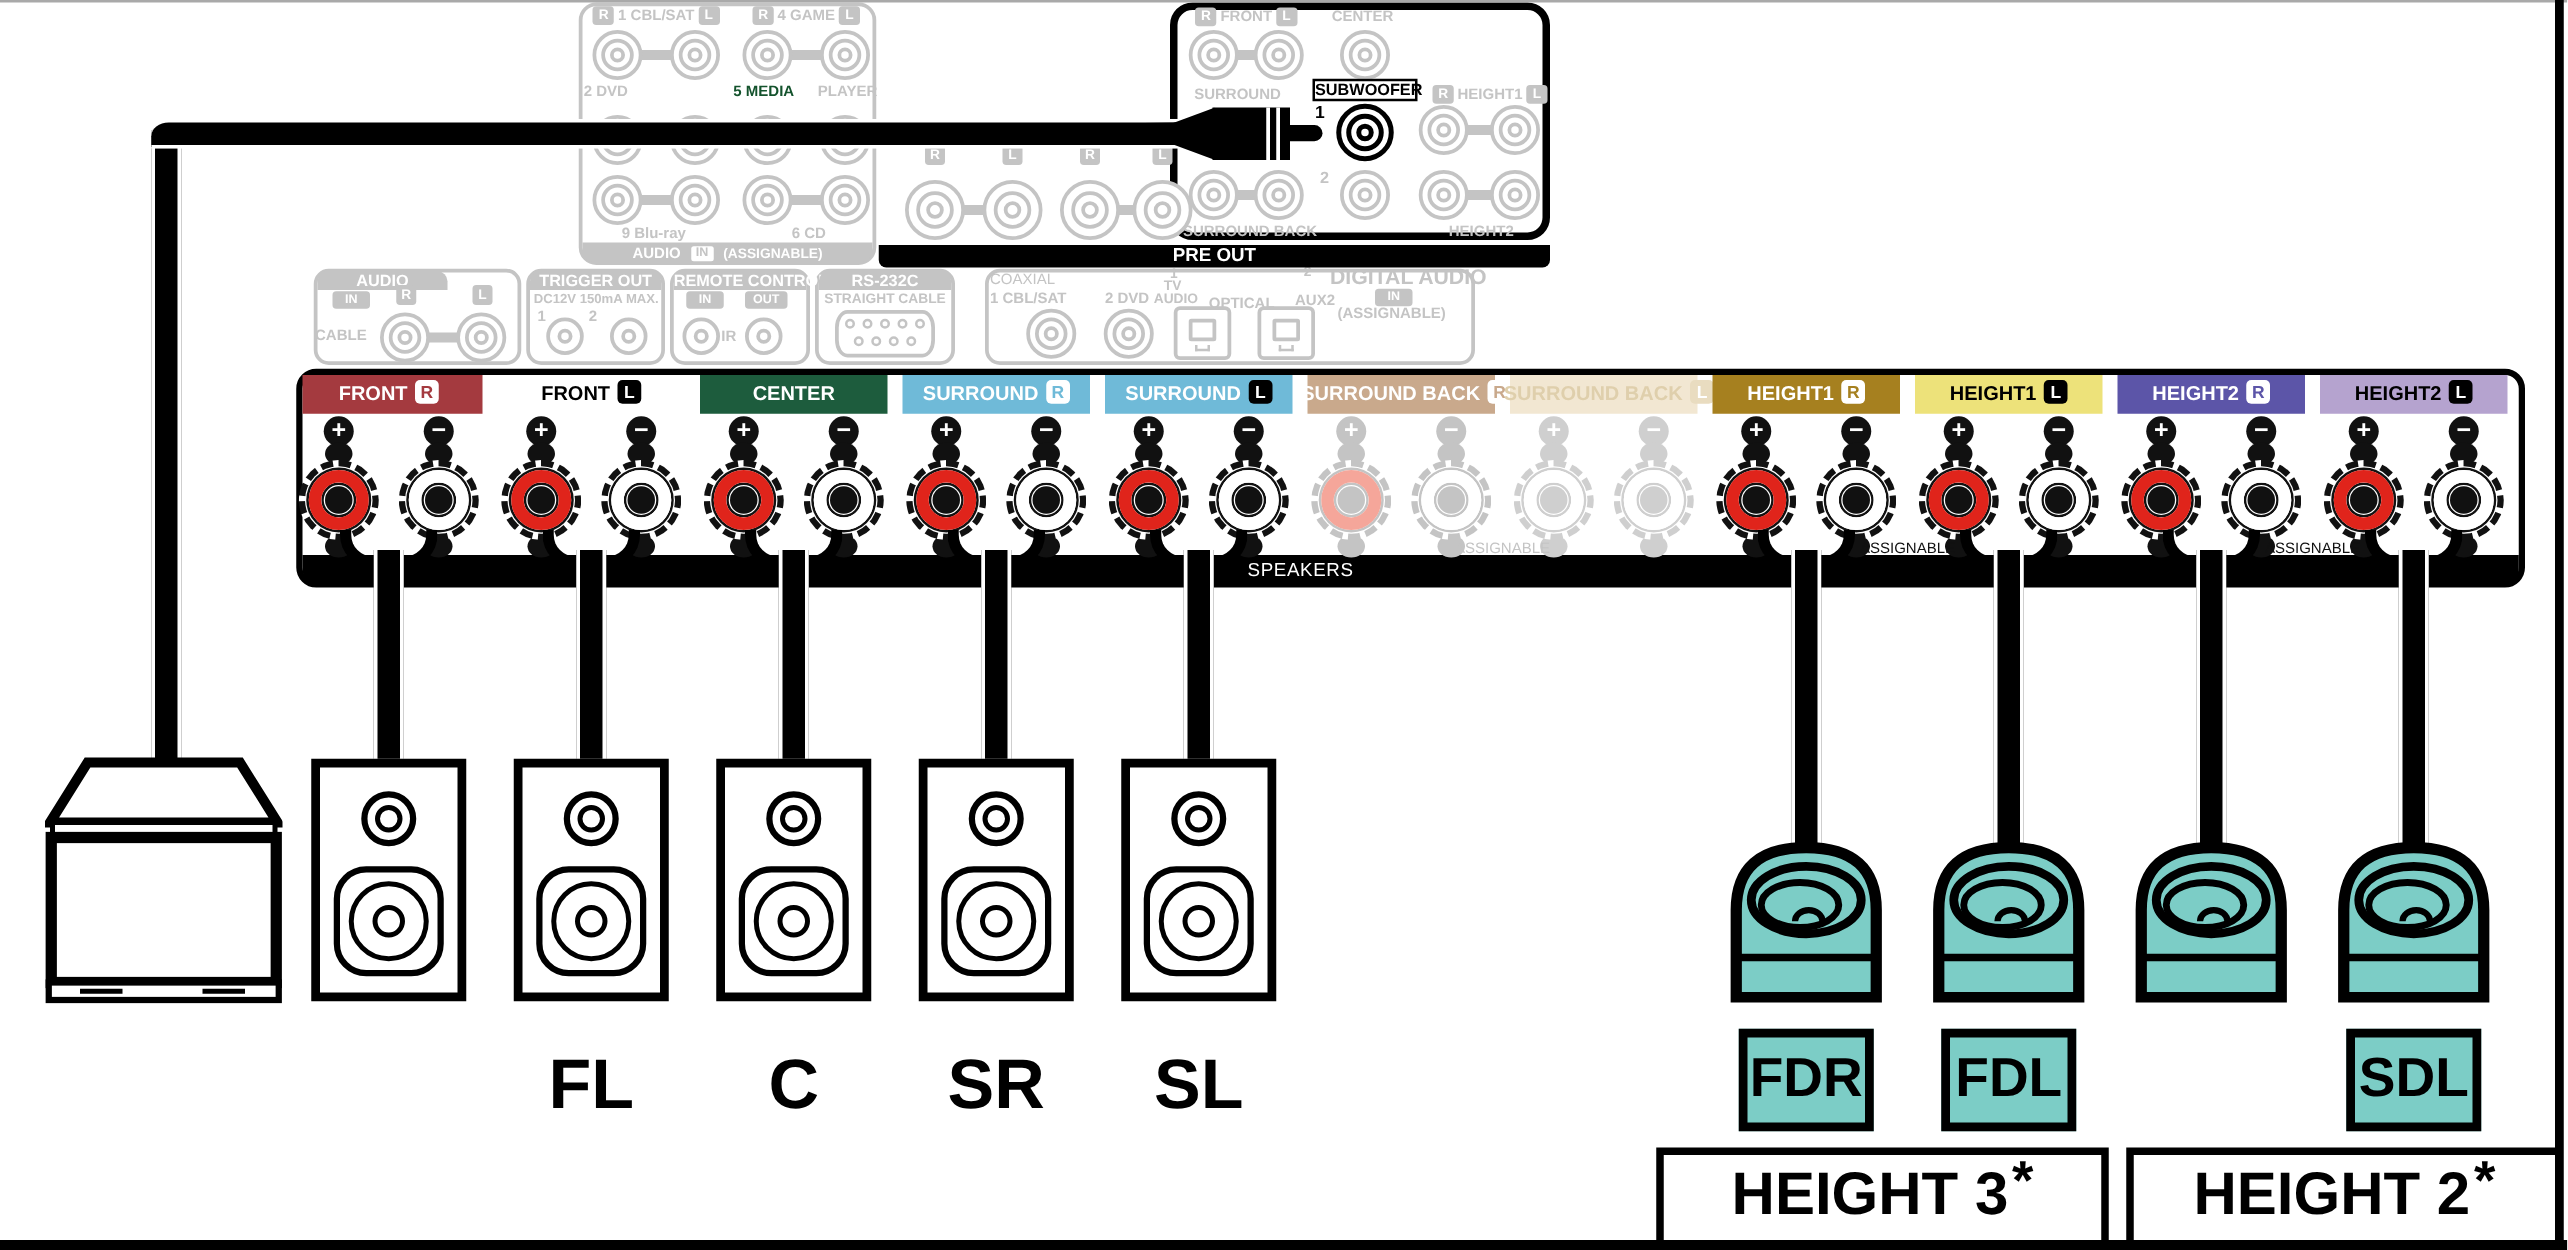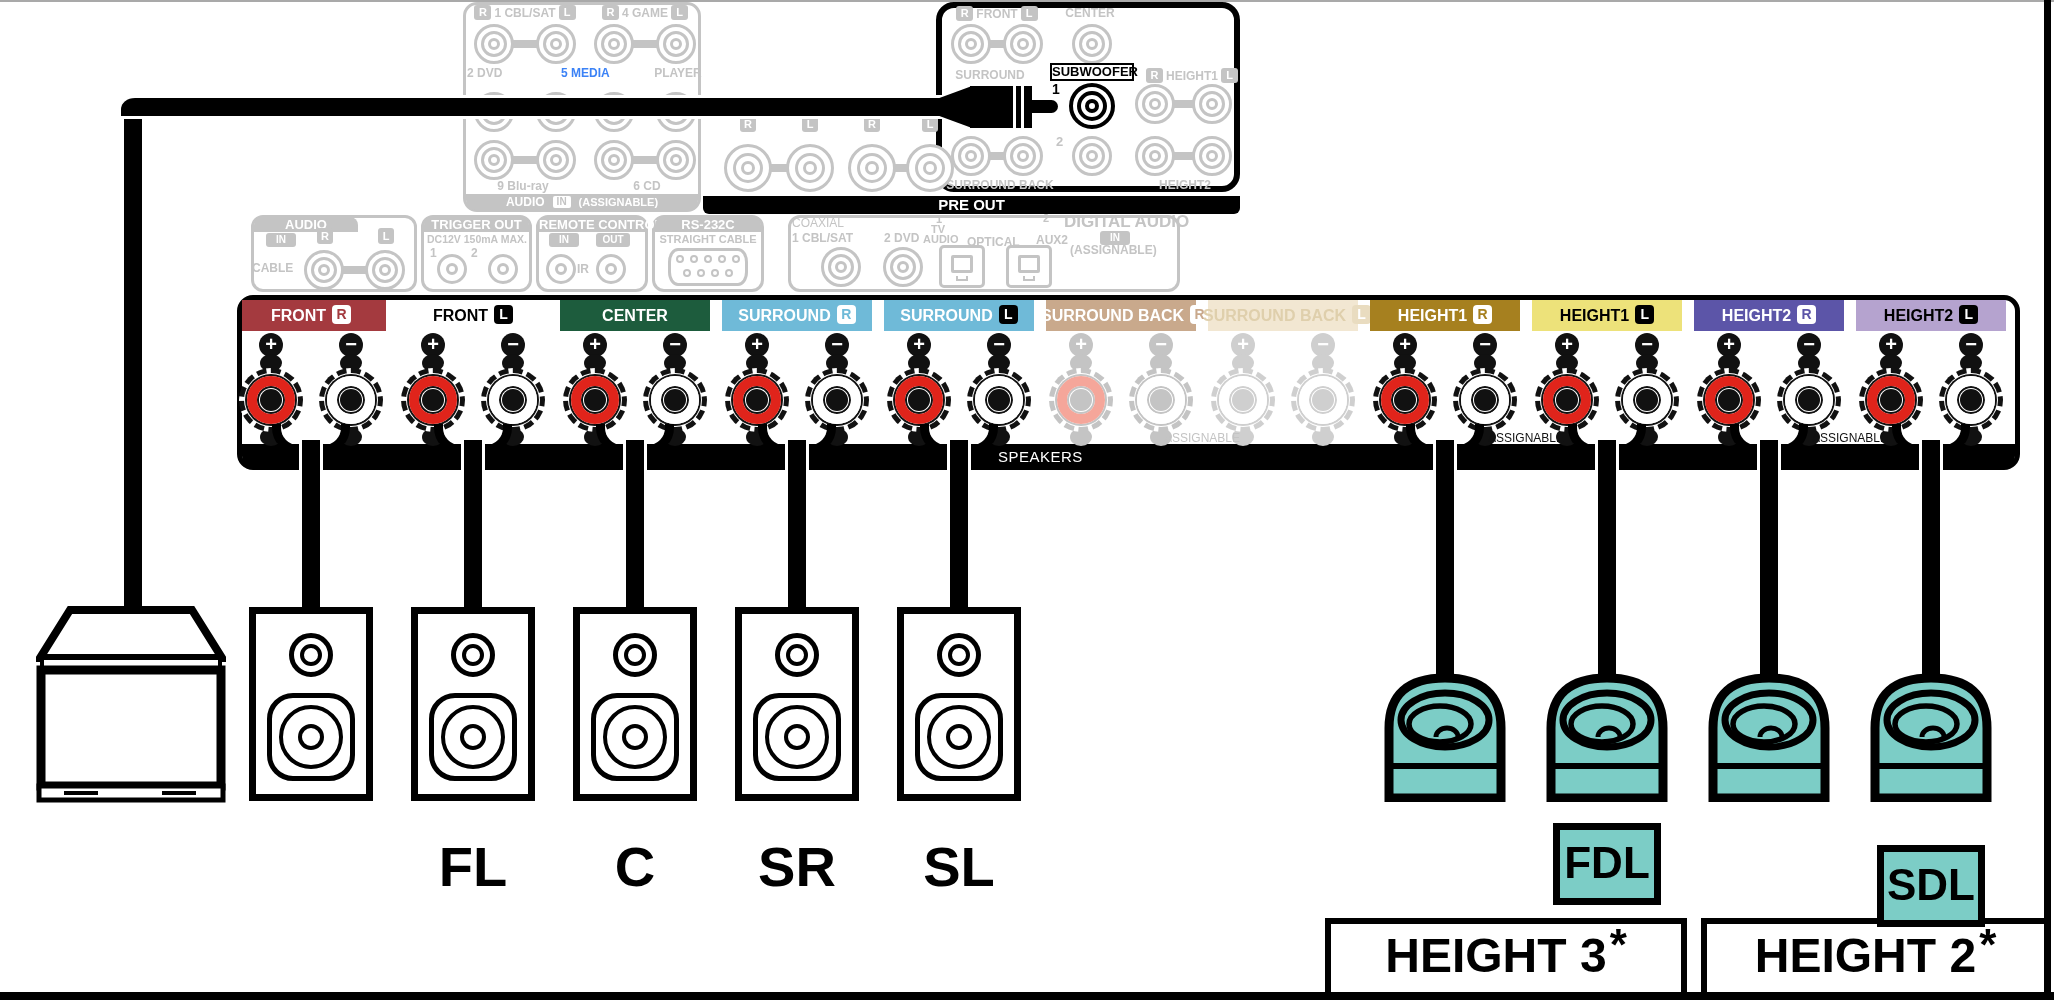--- a/index.html
+++ b/index.html
@@ -78,21 +78,21 @@
     <div style="position: absolute; box-sizing: border-box; left: 550px; top: 154px; width: 12px; height: 12px; border: 3px solid rgb(196, 196, 196); border-radius: 50%; background: rgb(255, 255, 255); z-index: 3;"></div>
     <div style="position: absolute; box-sizing: border-box; left: 594px; top: 140px; width: 40px; height: 40px; border: 3px solid rgb(196, 196, 196); border-radius: 50%; background: rgb(255, 255, 255); z-index: 3;"></div>
     <div style="position: absolute; box-sizing: border-box; left: 601px; top: 147px; width: 26px; height: 26px; border: 3px solid rgb(196, 196, 196); border-radius: 50%; background: rgb(255, 255, 255); z-index: 3;"></div>
     <div style="position: absolute; box-sizing: border-box; left: 608px; top: 154px; width: 12px; height: 12px; border: 3px solid rgb(196, 196, 196); border-radius: 50%; background: rgb(255, 255, 255); z-index: 3;"></div>
     <div style="position: absolute; box-sizing: border-box; left: 656px; top: 140px; width: 40px; height: 40px; border: 3px solid rgb(196, 196, 196); border-radius: 50%; background: rgb(255, 255, 255); z-index: 3;"></div>
     <div style="position: absolute; box-sizing: border-box; left: 663px; top: 147px; width: 26px; height: 26px; border: 3px solid rgb(196, 196, 196); border-radius: 50%; background: rgb(255, 255, 255); z-index: 3;"></div>
     <div style="position: absolute; box-sizing: border-box; left: 670px; top: 154px; width: 12px; height: 12px; border: 3px solid rgb(196, 196, 196); border-radius: 50%; background: rgb(255, 255, 255); z-index: 3;"></div>
     <div style="position: absolute; box-sizing: border-box; left: 415px; top: 5px; width: 220px; text-align: center; font-weight: bold; font-size: 12px; color: rgb(196, 196, 196); white-space: nowrap; z-index: 3;"><span style="display:inline-block;min-width:15px;padding:0 1px;height:15px;border-radius:3px;background:#C4C4C4;color:#fff;font-size:11px;line-height:15px;font-weight:bold;margin:0 3px;vertical-align:1px;">R</span><span>1 CBL/SAT</span><span style="display:inline-block;min-width:15px;padding:0 1px;height:15px;border-radius:3px;background:#C4C4C4;color:#fff;font-size:11px;line-height:15px;font-weight:bold;margin:0 3px;vertical-align:1px;">L</span></div>
     <div style="position: absolute; box-sizing: border-box; left: 535px; top: 5px; width: 220px; text-align: center; font-weight: bold; font-size: 12px; color: rgb(196, 196, 196); white-space: nowrap; z-index: 3;"><span style="display:inline-block;min-width:15px;padding:0 1px;height:15px;border-radius:3px;background:#C4C4C4;color:#fff;font-size:11px;line-height:15px;font-weight:bold;margin:0 3px;vertical-align:1px;">R</span><span>4 GAME</span><span style="display:inline-block;min-width:15px;padding:0 1px;height:15px;border-radius:3px;background:#C4C4C4;color:#fff;font-size:11px;line-height:15px;font-weight:bold;margin:0 3px;vertical-align:1px;">L</span></div>
     <div style="position: absolute; box-sizing: border-box; left: 467px; top: 66px; font-size: 12px; font-weight: bold; color: rgb(196, 196, 196); white-space: nowrap; z-index: 3;">2 DVD</div>
-    <div style="position: absolute; box-sizing: border-box; left: 561px; top: 66px; width: 100px; text-align: left; font-size: 12px; font-weight: bold; color: #3b82f6; white-space: nowrap; z-index: 3;">5 MEDIA</div>
+    <div style="position: absolute; box-sizing: border-box; left: 561px; top: 66px; width: 100px; text-align: center; font-size: 12px; font-weight: bold; color: #14532d; white-space: nowrap; z-index: 3;">5 MEDIA</div>
     <div style="position: absolute; box-sizing: border-box; left: 633px; top: 66px; width: 90px; text-align: center; font-size: 12px; font-weight: bold; color: rgb(196, 196, 196); white-space: nowrap; z-index: 3;">PLAYER</div>
     <div style="position: absolute; box-sizing: border-box; left: 468px; top: 179px; width: 110px; text-align: center; font-size: 12px; font-weight: bold; color: rgb(196, 196, 196); white-space: nowrap; z-index: 3;">9 Blu-ray</div>
     <div style="position: absolute; box-sizing: border-box; left: 607px; top: 179px; width: 80px; text-align: center; font-size: 12px; font-weight: bold; color: rgb(196, 196, 196); white-space: nowrap; z-index: 3;">6 CD</div>
     <div style="position: absolute; box-sizing: border-box; left: 466px; top: 194px; width: 232px; height: 16px; background: rgb(196, 196, 196); border-radius: 0px 0px 10px 10px; color: rgb(255, 255, 255); font-weight: bold; font-size: 12px; line-height: 16px; text-align: center; z-index: 3; white-space: nowrap;"><span>AUDIO</span><span style="display:inline-block;background:#fff;color:#C4C4C4;border-radius:2px;padding:0 4px;font-size:10px;line-height:12px;margin:0 8px;vertical-align:1px;">IN</span><span style="font-size:11px;">(ASSIGNABLE)</span></div>
     <div style="position: absolute; box-sizing: border-box; left: 748px; top: 164px; width: 62px; height: 8px; background: rgb(196, 196, 196); z-index: 2;"></div>
     <div style="position: absolute; box-sizing: border-box; left: 872px; top: 164px; width: 58px; height: 8px; background: rgb(196, 196, 196); z-index: 2;"></div>
     <div style="position: absolute; box-sizing: border-box; left: 740px; top: 116px; width: 16px; height: 16px; background: rgb(196, 196, 196); color: rgb(255, 255, 255); font-weight: bold; font-size: 11px; line-height: 16px; text-align: center; border-radius: 3px; z-index: 3;">R</div>
     <div style="position: absolute; box-sizing: border-box; left: 724px; top: 144px; width: 48px; height: 48px; border: 3px solid rgb(196, 196, 196); border-radius: 50%; background: rgb(255, 255, 255); z-index: 3;"></div>
     <div style="position: absolute; box-sizing: border-box; left: 733px; top: 153px; width: 30px; height: 30px; border: 3px solid rgb(196, 196, 196); border-radius: 50%; background: rgb(255, 255, 255); z-index: 3;"></div>
     <div style="position: absolute; box-sizing: border-box; left: 741px; top: 161px; width: 14px; height: 14px; border: 3px solid rgb(196, 196, 196); border-radius: 50%; background: rgb(255, 255, 255); z-index: 3;"></div>
@@ -447,20 +447,21 @@
     <div style="position: absolute; box-sizing: border-box; left: 927px; top: 705px; width: 64px; height: 64px; border: 4px solid rgb(0, 0, 0); border-radius: 50%; background: rgb(255, 255, 255); z-index: 7;"></div>
     <div style="position: absolute; box-sizing: border-box; left: 946px; top: 724px; width: 26px; height: 26px; border: 4px solid rgb(0, 0, 0); border-radius: 50%; background: rgb(255, 255, 255); z-index: 7;"></div>
     <div style="position: absolute; box-sizing: border-box; left: 879px; top: 834px; width: 160px; text-align: center; font-size: 56px; font-weight: bold; color: rgb(0, 0, 0); white-space: nowrap; z-index: 3;">SL</div>
     <div style="position: absolute; box-sizing: border-box; left: 1383px; top: 672px; width: 124px; height: 130px; z-index: 6;"><svg width="124" height="130" viewBox="0 0 124 130">
       <path d="M6 126 V56 Q6 6 62 6 Q118 6 118 56 V126 Z" fill="#7CCDC6" stroke="#000" stroke-width="9"></path>
       <line x1="8" y1="94" x2="116" y2="94" stroke="#000" stroke-width="6"></line>
       <ellipse cx="62" cy="48" rx="44" ry="27" fill="none" stroke="#000" stroke-width="7"></ellipse>
       <ellipse cx="57" cy="52" rx="31" ry="18" fill="none" stroke="#000" stroke-width="5.5"></ellipse>
       <path d="M53 65 a11 9 0 0 1 22 0" fill="none" stroke="#000" stroke-width="5"></path>
       </svg></div>
+    <div style="position: absolute; box-sizing: border-box; left: 1391px; top: 823px; width: 108px; height: 82px; border: 7px solid rgb(0, 0, 0); background: rgb(124, 205, 198); font-weight: bold; font-size: 44px; line-height: 66px; text-align: center; color: rgb(0, 0, 0); z-index: 7;">FDR</div>
     <div style="position: absolute; box-sizing: border-box; left: 1545px; top: 672px; width: 124px; height: 130px; z-index: 6;"><svg width="124" height="130" viewBox="0 0 124 130">
       <path d="M6 126 V56 Q6 6 62 6 Q118 6 118 56 V126 Z" fill="#7CCDC6" stroke="#000" stroke-width="9"></path>
       <line x1="8" y1="94" x2="116" y2="94" stroke="#000" stroke-width="6"></line>
       <ellipse cx="62" cy="48" rx="44" ry="27" fill="none" stroke="#000" stroke-width="7"></ellipse>
       <ellipse cx="57" cy="52" rx="31" ry="18" fill="none" stroke="#000" stroke-width="5.5"></ellipse>
       <path d="M53 65 a11 9 0 0 1 22 0" fill="none" stroke="#000" stroke-width="5"></path>
       </svg></div>
     <div style="position: absolute; box-sizing: border-box; left: 1553px; top: 823px; width: 108px; height: 82px; border: 7px solid rgb(0, 0, 0); background: rgb(124, 205, 198); font-weight: bold; font-size: 44px; line-height: 66px; text-align: center; color: rgb(0, 0, 0); z-index: 7;">FDL</div>
     <div style="position: absolute; box-sizing: border-box; left: 1707px; top: 672px; width: 124px; height: 130px; z-index: 6;"><svg width="124" height="130" viewBox="0 0 124 130">
       <path d="M6 126 V56 Q6 6 62 6 Q118 6 118 56 V126 Z" fill="#7CCDC6" stroke="#000" stroke-width="9"></path>
@@ -469,14 +470,14 @@
       <ellipse cx="57" cy="52" rx="31" ry="18" fill="none" stroke="#000" stroke-width="5.5"></ellipse>
       <path d="M53 65 a11 9 0 0 1 22 0" fill="none" stroke="#000" stroke-width="5"></path>
       </svg></div>
     <div style="position: absolute; box-sizing: border-box; left: 1869px; top: 672px; width: 124px; height: 130px; z-index: 6;"><svg width="124" height="130" viewBox="0 0 124 130">
       <path d="M6 126 V56 Q6 6 62 6 Q118 6 118 56 V126 Z" fill="#7CCDC6" stroke="#000" stroke-width="9"></path>
       <line x1="8" y1="94" x2="116" y2="94" stroke="#000" stroke-width="6"></line>
       <ellipse cx="62" cy="48" rx="44" ry="27" fill="none" stroke="#000" stroke-width="7"></ellipse>
       <ellipse cx="57" cy="52" rx="31" ry="18" fill="none" stroke="#000" stroke-width="5.5"></ellipse>
       <path d="M53 65 a11 9 0 0 1 22 0" fill="none" stroke="#000" stroke-width="5"></path>
       </svg></div>
-    <div style="position: absolute; box-sizing: border-box; left: 1877px; top: 845px; width: 108px; height: 82px; border: 7px solid rgb(0, 0, 0); background: rgb(124, 205, 198); font-weight: bold; font-size: 44px; line-height: 66px; text-align: center; color: rgb(0, 0, 0); z-index: 7;">SDL</div>
+    <div style="position: absolute; box-sizing: border-box; left: 1877px; top: 823px; width: 108px; height: 82px; border: 7px solid rgb(0, 0, 0); background: rgb(124, 205, 198); font-weight: bold; font-size: 44px; line-height: 66px; text-align: center; color: rgb(0, 0, 0); z-index: 7;">SDL</div>
   </div>
 
 </body></html>

